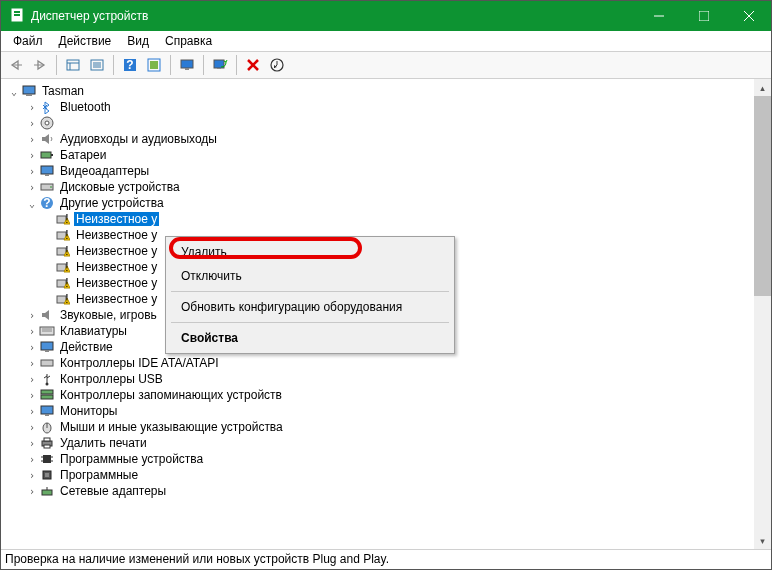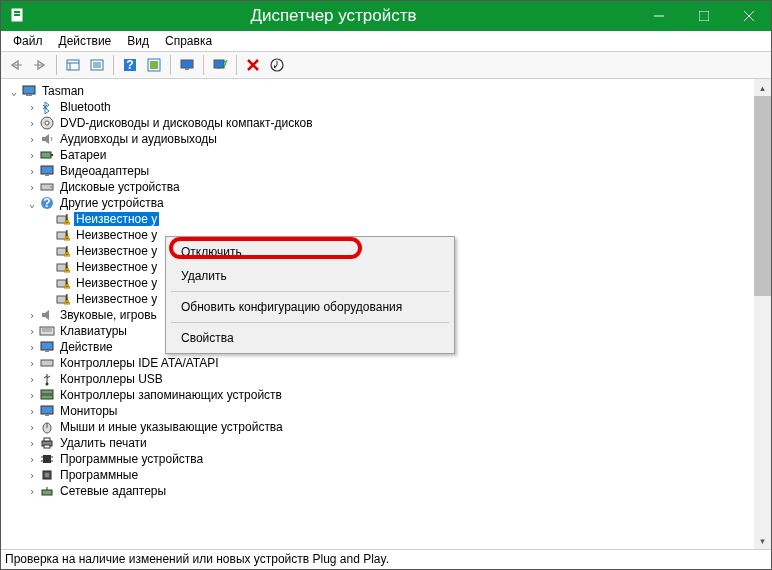--- a/index.html
+++ b/index.html
@@ -1,19 +1,19 @@
 <!DOCTYPE html>
 <html><head>
 <meta charset="utf-8">
 <style>
 * { box-sizing: border-box; margin: 0; padding: 0; font-family: "Segoe UI", Arial, sans-serif; font-size: 12px; }
 body { width: 772px; height: 570px; background: #fff; overflow: hidden; border: 1px solid #555; }
 .titlebar { height: 30px; background: #0d9332; display: flex; align-items: center; color: #fff; }
 .titlebar .icon { margin: 0 6px 0 8px; }
-.titlebar .title { flex: 1; font-size: 17px; text-align: center; }
+.titlebar .title { flex: 1; font-size: 12px; }
 .titlebar .btn { width: 45px; height: 30px; display: flex; align-items: center; justify-content: center; }
 .menubar { height: 20px; display: flex; align-items: center; padding: 0 4px; background: #fff; }
 .menubar .mitem { padding: 10px 8px; font-size: 12px; }
 .toolbar { height: 28px; border-top: 1px solid #d0d0d0; border-bottom: 1px solid #d0d0d0; display: flex; align-items: center; padding: 0 4px; gap: 2px; background: #f8f8f8; }
 .toolbar .tbtn { width: 22px; height: 22px; display: flex; align-items: center; justify-content: center; border: 1px solid transparent; }
 .toolbar .sep { width: 1px; height: 20px; background: #c0c0c0; margin: 0 3px; }
 .content { position: relative; height: calc(100% - 30px - 20px - 28px - 20px); display: flex; }
 .tree { flex: 1; padding: 4px 0 4px 4px; overflow: hidden; position: relative; }
 .node { display: flex; align-items: center; height: 16px; white-space: nowrap; }
 .expander { width: 14px; height: 14px; display: flex; align-items: center; justify-content: center; color: #555; font-size: 10px; font-family: monospace; }
@@ -165,21 +165,20 @@
       </div>
 
     <div class="node" style="padding-left:20px">
         <span class="expander">›</span>
         <span class="nodeicon">
           <svg width="14" height="14">
             <circle cx="7" cy="7" r="6" fill="#ddd" stroke="#555"></circle>
             <circle cx="7" cy="7" r="2" fill="#fff" stroke="#555"></circle>
           </svg>
         </span>
-        <span class="nodelabel">DVD-дисководы и дисководы компакт-дисков</span>
       </div>
 
     <div class="node" style="padding-left:20px">
         <span class="expander">›</span>
         <span class="nodeicon">
           <svg width="14" height="14">
             <path d="M2 5 L5 5 L9 2 L9 12 L5 9 L2 9 Z" fill="#888"></path>
             <path d="M11 5 Q13 7 11 9" fill="none" stroke="#888"></path>
           </svg>
         </span>
@@ -419,23 +418,23 @@
   <div class="scrollbar">
     <div class="scrollbtn">▴</div>
     <div class="scrolltrack">
         <div class="scrollthumb"></div>
       </div>
     <div class="scrollbtn">▾</div>
   </div>
 </div>
 
 <div class="contextmenu">
+  <div class="citem">Удалить</div>
   <div class="citem">Отключить</div>
-  <div class="citem">Удалить</div>
   <div class="csep"></div>
   <div class="citem">Обновить конфигурацию оборудования</div>
   <div class="csep"></div>
-  <div class="citem" style="font-weight:normal">Свойства</div>
+  <div class="citem" style="font-weight:bold">Свойства</div>
 </div>
 
 <div class="highlight" style="left:169px; top:237px; width:193px; height:22px;"></div>
 
 <div class="statusbar">Проверка на наличие изменений или новых устройств Plug and Play.</div>
 
 </body></html>

